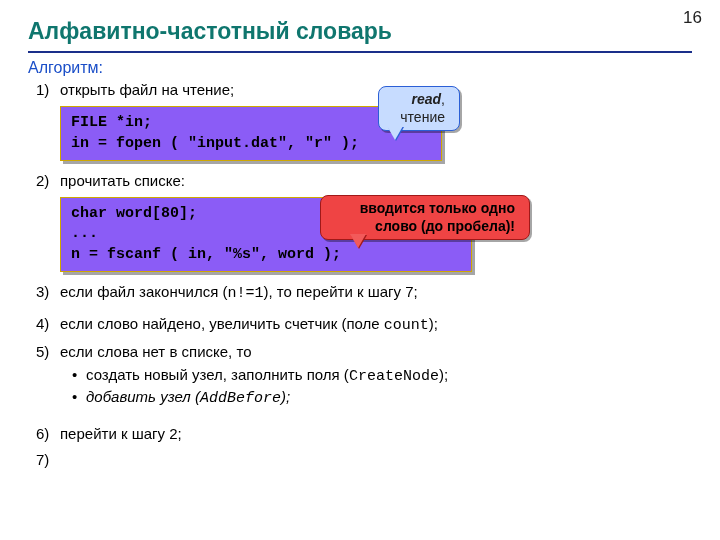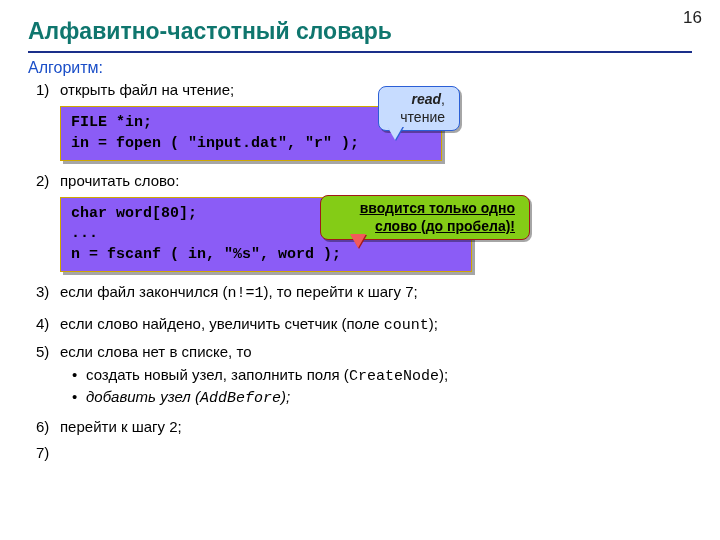--- a/index.html
+++ b/index.html
@@ -76,45 +76,44 @@
     text-align:right;
     box-shadow:2px 2px 0 rgba(0,0,0,0.35);
     line-height:1.25;
   }
   .badge-blue{
     background:#c7dcff;
     border:1px solid #2b5fd6;
     color:#222;
   }
   .badge-red{
-    background:#84cc16;
+    background:#ef4444;
     border:1px solid #a11818;
     color:#000;
     font-weight:bold;
-    text-decoration:underline;
   }
   .tail{
     position:absolute;
     width:0;height:0;
   }
   .tail-blue{
     border-left:8px solid transparent;
     border-right:8px solid transparent;
     border-top:14px solid #c7dcff;
     filter:drop-shadow(1px 1px 0 #2b5fd6);
   }
   .tail-red{
     border-left:8px solid transparent;
     border-right:8px solid transparent;
     border-top:14px solid #f25a5a;
     filter:drop-shadow(1px 1px 0 #a11818);
   }
   .mono{font-family:"Courier New",monospace;}
   ul.sub{
-    margin:2px 0 8px 12px;
+    margin:2px 0 15px 12px;
     padding:0;
     list-style:none;
   }
   ul.sub > li{
     position:relative;
     padding-left:14px;
     margin:0;
   }
   ul.sub > li:before{
     content:"•";
@@ -143,21 +142,21 @@
 in = fopen ( "input.dat", "r" );</div>
 
   <div class="badge badge-blue" style="top:86px;left:378px;width:52px;">
     <span class="readstrong">read</span><span>, чтение</span>
   </div>
   <div class="tail tail-blue" style="top:126px;left:387px;"></div>
 
   <ol class="steplist">
     <li>
       <span class="num">2)</span>
-      <span>прочитать слово:</span>
+      <span>прочитать списке:</span>
     </li>
   </ol>
 
   <div class="codebox" style="width:390px;">char word[80];
 ...
 n = fscanf ( in, "%s", word );</div>
 
   <div class="badge badge-red" style="top:195px;left:320px;width:180px;">
     <span>вводится только одно</span><br>
     <span>слово (до пробела)!</span>

